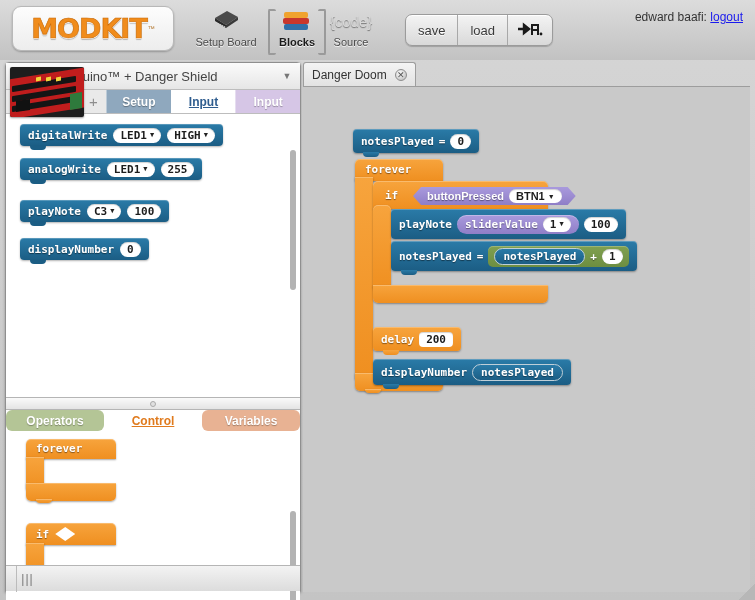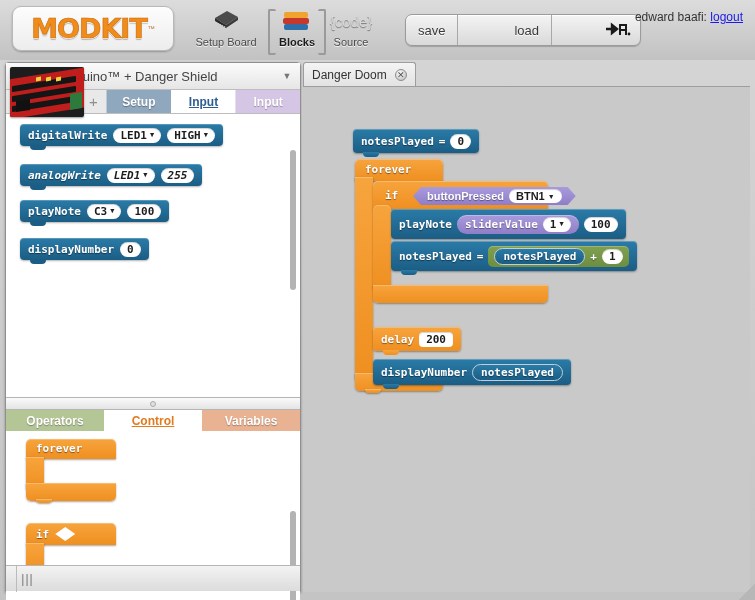--- a/index.html
+++ b/index.html
@@ -63,21 +63,20 @@
     text-shadow: 0 1px 1px rgba(0,0,0,.45); }
 
   
   #btngroup {
     position:absolute; left:405px; top:14px; height:32px;
     display:flex; align-items:stretch;
     background: linear-gradient(180deg,#f4f4f4 0%,#d9d9d9 100%);
     border:1px solid #9b9b9b; border-radius:7px;
     box-shadow: 0 1px 1px rgba(0,0,0,.2), inset 0 1px 0 #fff;
     overflow:hidden;
-    gap:44px;
   }
   #btngroup .gbtn {
     display:flex; align-items:center; justify-content:center;
     padding: 0 12px; font-size: 13px; color:#3a3a3a; cursor:pointer;
     border-right: 1px solid #a8a8a8;
     text-shadow: 0 1px 0 rgba(255,255,255,.9);
   }
   #btngroup .gbtn:last-child { border-right:none; padding: 0 9px;}
 
   #userbar {
@@ -166,21 +165,21 @@
   }
   #palette-divider .grip {
     width:6px; height:6px; border:1px solid #aaa; border-radius:50%; background:#e0e0e0;
   }
   #cat-tabs {
     position:absolute; left:0; top:347px; width:294px; height:21px;
     display:flex;
   }
   .cat-tab {
     flex:1; display:flex; align-items:center; justify-content:center;
-    font-size:12px; font-weight:bold; cursor:pointer;
+    font-size:12px; font-weight:bold; cursor:pointer;border-radius:6px;
   }
   .cat-tab.operators { background:#b4c596; color:#fff; text-shadow:0 1px 1px rgba(0,0,0,.3);}
   .cat-tab.control   { background:#fff;    color:#e07b1e; text-decoration:underline;}
   .cat-tab.variables { background:#e8b293; color:#fff; text-shadow:0 1px 1px rgba(0,0,0,.3);}
 
   #palette-bottom {
     position:absolute; left:0; top:368px; width:294px; height:194px;
     background:#fff; overflow:hidden;
   }
   #searchbar {
@@ -427,21 +426,21 @@
         <span class="fld">
             <span>LED1</span>
             <span class="caret">▼</span>
           </span>
         <span class="fld">
             <span>HIGH</span>
             <span class="caret">▼</span>
           </span>
       </div>
 
-      <div class="pblk" style="left:14px; top:50px;font-style:italic;">
+      <div class="pblk" style="left:14px; top:44px;">
         <span>analogWrite</span>
         <span class="fld">
             <span>LED1</span>
             <span class="caret">▼</span>
           </span>
         <span class="fld">255</span>
       </div>
 
       <div class="pblk" style="left:14px; top:86px;">
         <span>playNote</span>

